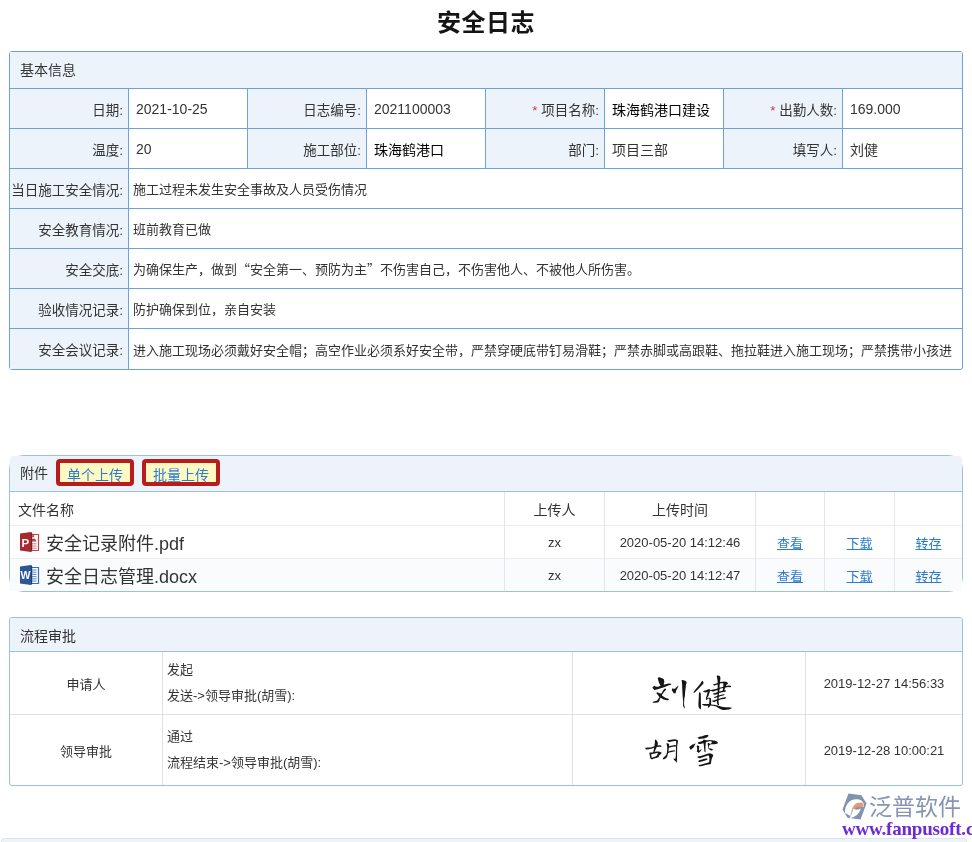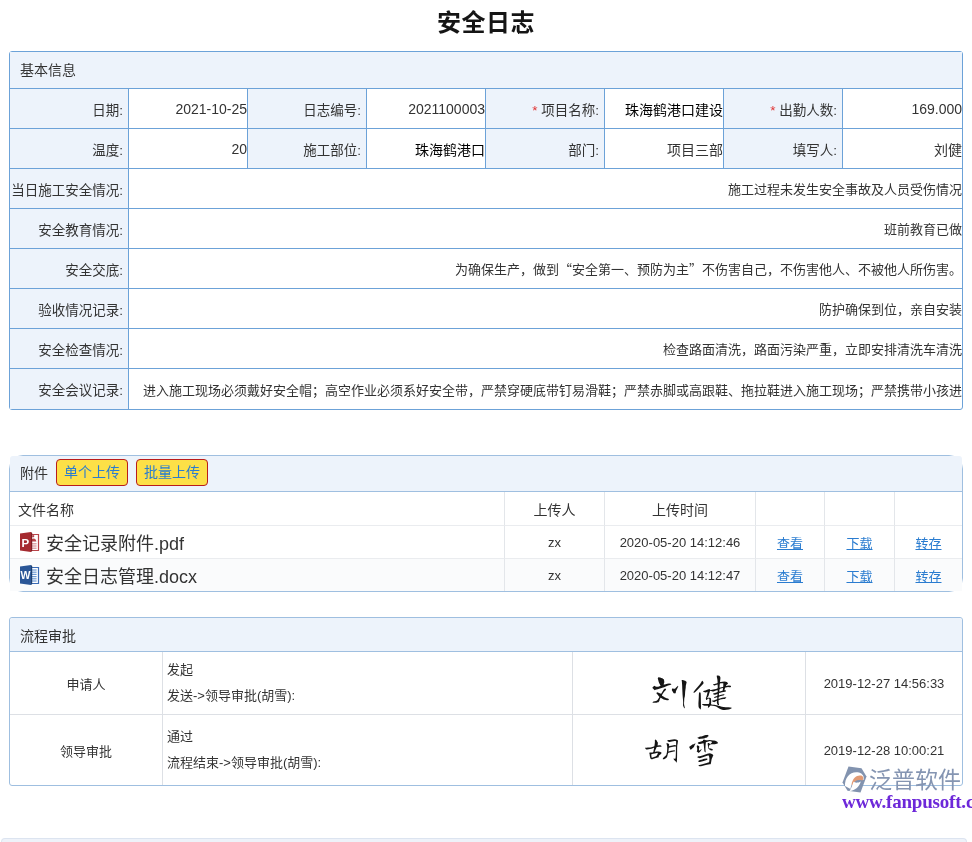--- a/index.html
+++ b/index.html
@@ -5,31 +5,31 @@
 * { margin:0; padding:0; box-sizing:border-box; }
 html,body { width:972px; height:842px; background:#fff; font-family:"Liberation Sans","Noto Sans CJK SC","Noto Sans SC",sans-serif; color:#333; position:relative; overflow:hidden; }
 .title { position:absolute; top:3px; left:0; width:972px; text-align:center; font-size:24px; font-weight:bold; color:#151515; letter-spacing:0.5px; }
 .box { position:absolute; left:9px; width:954px; border:1px solid #6CA2D8; border-radius:3px; background:#fff; }
 #b2, #b3 { border-color:#9FBFE0; }
 .sec-bar { background:#EDF3FB; font-size:14px; color:#333; padding-left:10px; display:flex; align-items:center; }
 #b1 .sec-bar, #b2 .sec-bar { padding-bottom:3px; }
 #b1 .sec-bar { height:37px; border-bottom:1px solid #6CA2D8; }
 table { border-collapse:separate; border-spacing:0; table-layout:fixed; width:952px; }
 td { overflow:hidden; }
-#b1 td { border-right:1px solid #6CA2D8; border-bottom:1px solid #6CA2D8;text-align:right; }
+#b1 td { border-right:1px solid #6CA2D8; border-bottom:1px solid #6CA2D8; }
 #b1 td:last-child { border-right:none; }
 #b1 tr:last-child td { border-bottom:none; }
 #b1 td.l { background:#EDF3FB; text-align:right; padding-right:5px; font-size:13.5px; white-space:nowrap; }
 #b1 td.v { padding-left:7px; font-size:14px; white-space:nowrap; }
 #b1 td.vm { padding-left:4px; font-size:13px; white-space:nowrap; font-family:"Noto Sans CJK SC","Noto Sans SC","Liberation Sans",sans-serif; }
 .gray { color:#000000; }
 .star { color:#e03131; }
 
 #b2 .sec-bar { height:36px; border-bottom:1px solid #9FBFE0; border-radius:3px 3px 0 0; }
-.btn { display:inline-block; margin-left:8px; height:27px; line-height:25px; padding:0 7px; background:#fde047; border:1px solid #b91c1c; border-radius:4px; color:#2A7CD0; font-size:14px; }
+.btn { display:inline-block; margin-left:8px; height:27px; line-height:25px; padding:0 7px; background:#fef9c3; border:4px solid #b91c1c; border-radius:4px; color:#2A7CD0; font-size:14px; }
 #b2 td { border-right:1px solid #E3E6EA; border-bottom:1px solid #EAECEF; font-size:13px; }
 #b2 td:last-child { border-right:none; }
 #b2 tr:last-child td { border-bottom:none; }
 #b2 tr.hd td { font-size:14px; }
 #b2 .fn { padding-left:8px; text-align:left; }
 #b2 td { text-align:center; }
 #b2 tr.alt td { background:#FAFBFC; }
 a.lnk { color:#2A7CD0; text-decoration:underline; }
 .fico { vertical-align:middle; margin-right:6px; }
 .fname { display:inline-block; vertical-align:middle; font-size:18px; }
@@ -37,21 +37,21 @@
 #b3 .sec-bar { height:34px; border-bottom:1px solid #9FBFE0; border-radius:3px 3px 0 0; }
 #b3 td { border-right:1px solid #DDE0E5; border-bottom:1px solid #DDE0E5; font-size:13px; text-align:center; }
 #b3 td:last-child { border-right:none; }
 #b3 tr:last-child td { border-bottom:none; }
 #b3 tr.hd td { background:#F3F8FD; }
 #b3 td.op { text-align:left; padding-left:4px; line-height:26px; }
 #b3 td.tm { font-size:13px; }
 .sig { font-family:"Long Cang","Liu Jian Mao Cao",cursive; color:#151515; }
 
 .bbar { position:absolute; top:838px; left:1px; width:966px; height:6px; background:#EEF2F9; border:1px solid #DCE4F0; border-bottom:none; border-radius:4px 4px 0 0; }
-.logo { position:absolute; top:766px; left:842px; width:121px; z-index:5; }
+.logo { position:absolute; top:793px; left:842px; width:121px; z-index:5; }
 .logo-row { display:flex; align-items:center; }
 .logo-zh { font-size:23px; color:#8595B2; letter-spacing:0px; line-height:26px; margin-left:2px; }
 .logo-url { font-family:"Liberation Serif",serif; font-weight:bold; font-size:19px; color:#6d28d9; margin-top:-2px; letter-spacing:-0.2px; }
 </style>
 </head>
 <body>
 <div class="title">安全日志</div>
 
 <div class="box" id="b1" style="top:51px;">
   <div class="sec-bar">基本信息</div>
@@ -95,24 +95,20 @@
           <td class="l">安全教育情况:</td>
           <td class="vm" colspan="7">班前教育已做</td>
         </tr>
     <tr style="height:40px">
           <td class="l">安全交底:</td>
           <td class="vm" colspan="7">为确保生产，做到“安全第一、预防为主”不伤害自己，不伤害他人、不被他人所伤害。</td>
         </tr>
     <tr style="height:40px">
           <td class="l">验收情况记录:</td>
           <td class="vm" colspan="7">防护确保到位，亲自安装</td>
-        </tr>
-    <tr style="height:40px">
-          <td class="l">安全检查情况:</td>
-          <td class="vm" colspan="7">检查路面清洗，路面污染严重，立即安排清洗车清洗</td>
         </tr>
     <tr style="height:40px">
           <td class="l">安全会议记录:</td>
           <td class="vm" colspan="7">进入施工现场必须戴好安全帽；高空作业必须系好安全带，严禁穿硬底带钉易滑鞋；严禁赤脚或高跟鞋、拖拉鞋进入施工现场；严禁携带小孩进</td>
         </tr>
   </tbody>
     </table>
 </div>
 
 <div class="box" id="b2" style="top:455px;border-radius:14px;">

